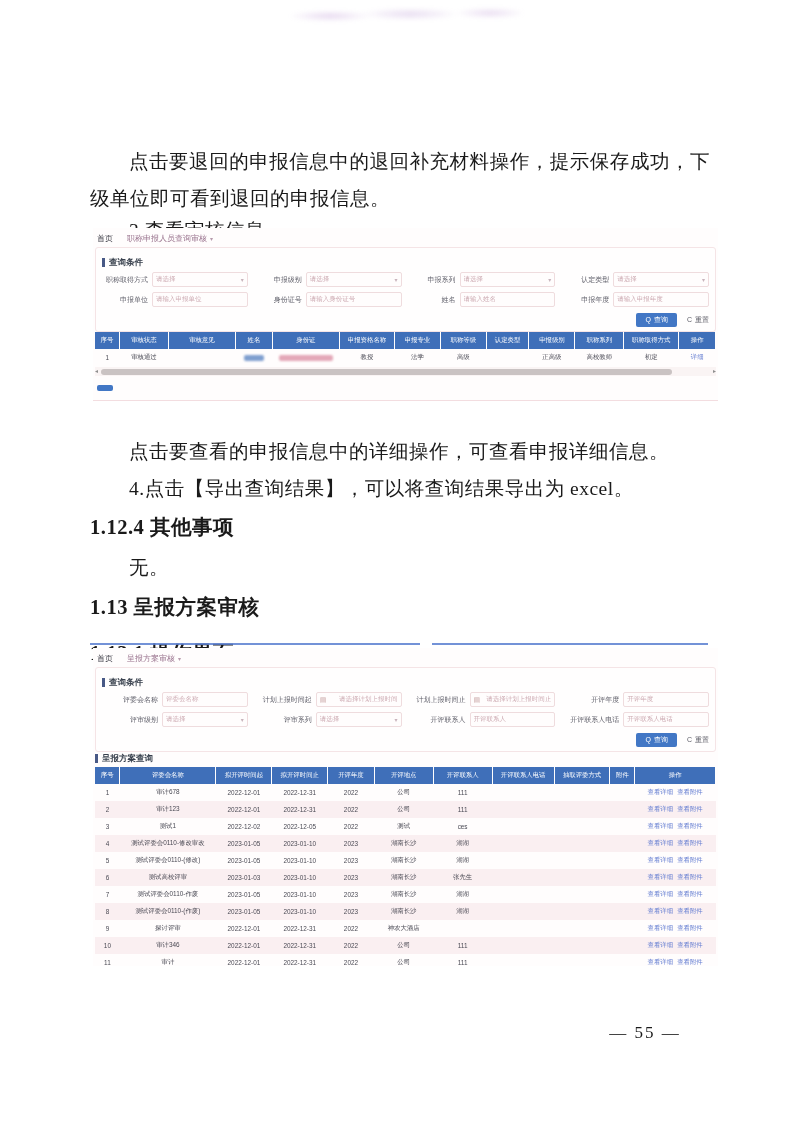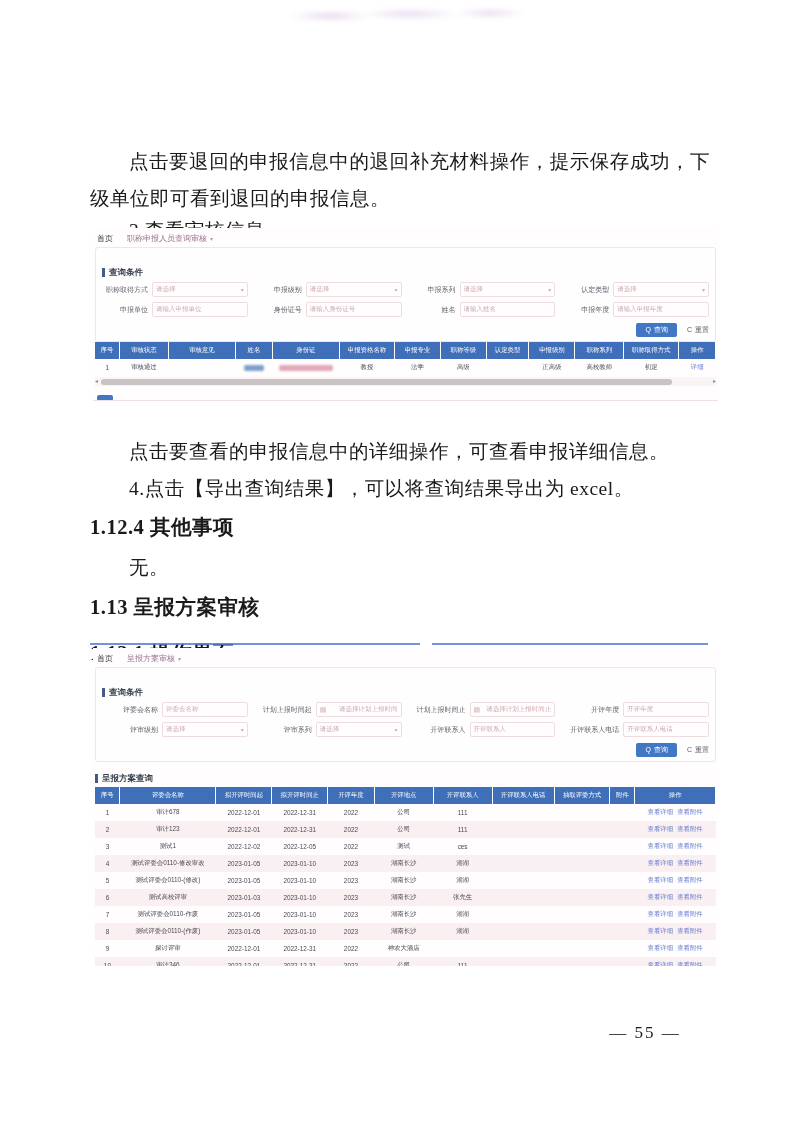--- a/index.html
+++ b/index.html
@@ -28,21 +28,21 @@
   #shot2{top:648px;height:318px;}
   .shot-topline{position:absolute;top:643px;height:2px;background:#5b7fd0;opacity:.85;}
   .tl-a{left:90px;width:330px;}
   .tl-b{left:432px;width:276px;}
 
   .crumbs{display:flex;align-items:center;gap:14px;height:16px;padding:2px 4px 0 4px;font-size:8px;}
   .crumb-home{color:#3c3c46;}
   .crumb-cur{color:#9a6f8d;display:flex;align-items:center;gap:3px;}
   .crumb-caret{font-size:6px;color:#b89aae;}
 
-  .card{background:#fffefe;border:1px solid #f6e4e6;border-radius:3px;margin:1px 2px 0 2px;padding:18px 6px 4px 6px;}
+  .card{background:#fffefe;border:1px solid #f6e4e6;border-radius:3px;margin:1px 2px 0 2px;padding:8px 6px 4px 6px;}
   .sec-title{display:flex;align-items:center;gap:4px;font-size:8.5px;font-weight:bold;color:#37404e;height:13px;}
   .sec-bar{width:3px;height:9px;background:#47598a;}
   .fgrid{display:grid;grid-template-columns:repeat(4,1fr);column-gap:8px;row-gap:5px;margin-top:3px;}
   .f{display:flex;align-items:center;gap:4px;min-width:0;}
   .flabel{font-size:7px;color:#5d5d68;text-align:right;flex:0 0 46px;white-space:nowrap;overflow:hidden;}
   .f2 .flabel{flex-basis:56px;}
   .finput{flex:1;display:flex;align-items:center;justify-content:space-between;gap:2px;height:13px;
     border:1px solid #f0dcde;border-radius:2px;background:#fffdfd;padding:0 3px;min-width:0;}
   .ph{font-size:6.5px;color:#cfaab2;white-space:nowrap;overflow:hidden;}
   .caret{font-size:6px;color:#c9b4bc;}
@@ -306,21 +306,21 @@
       <span class="btn-search">
         <span>Q</span>
         <span>查询</span>
       </span>
       <span class="btn-reset">
         <span>C</span>
         <span>重置</span>
       </span>
     </div>
   </div>
-  <div class="sec-title" style="margin:10px 2px 2px 2px;">
+  <div class="sec-title" style="margin:0 2px 2px 2px;">
     <span class="sec-bar"></span>
     <span>呈报方案查询</span>
   </div>
   <table>
     <colgroup id="s2-cols">
         <col style="width: 4%;">
         <col style="width: 15.5%;">
         <col style="width: 9%;">
         <col style="width: 9%;">
         <col style="width: 7.5%;">

